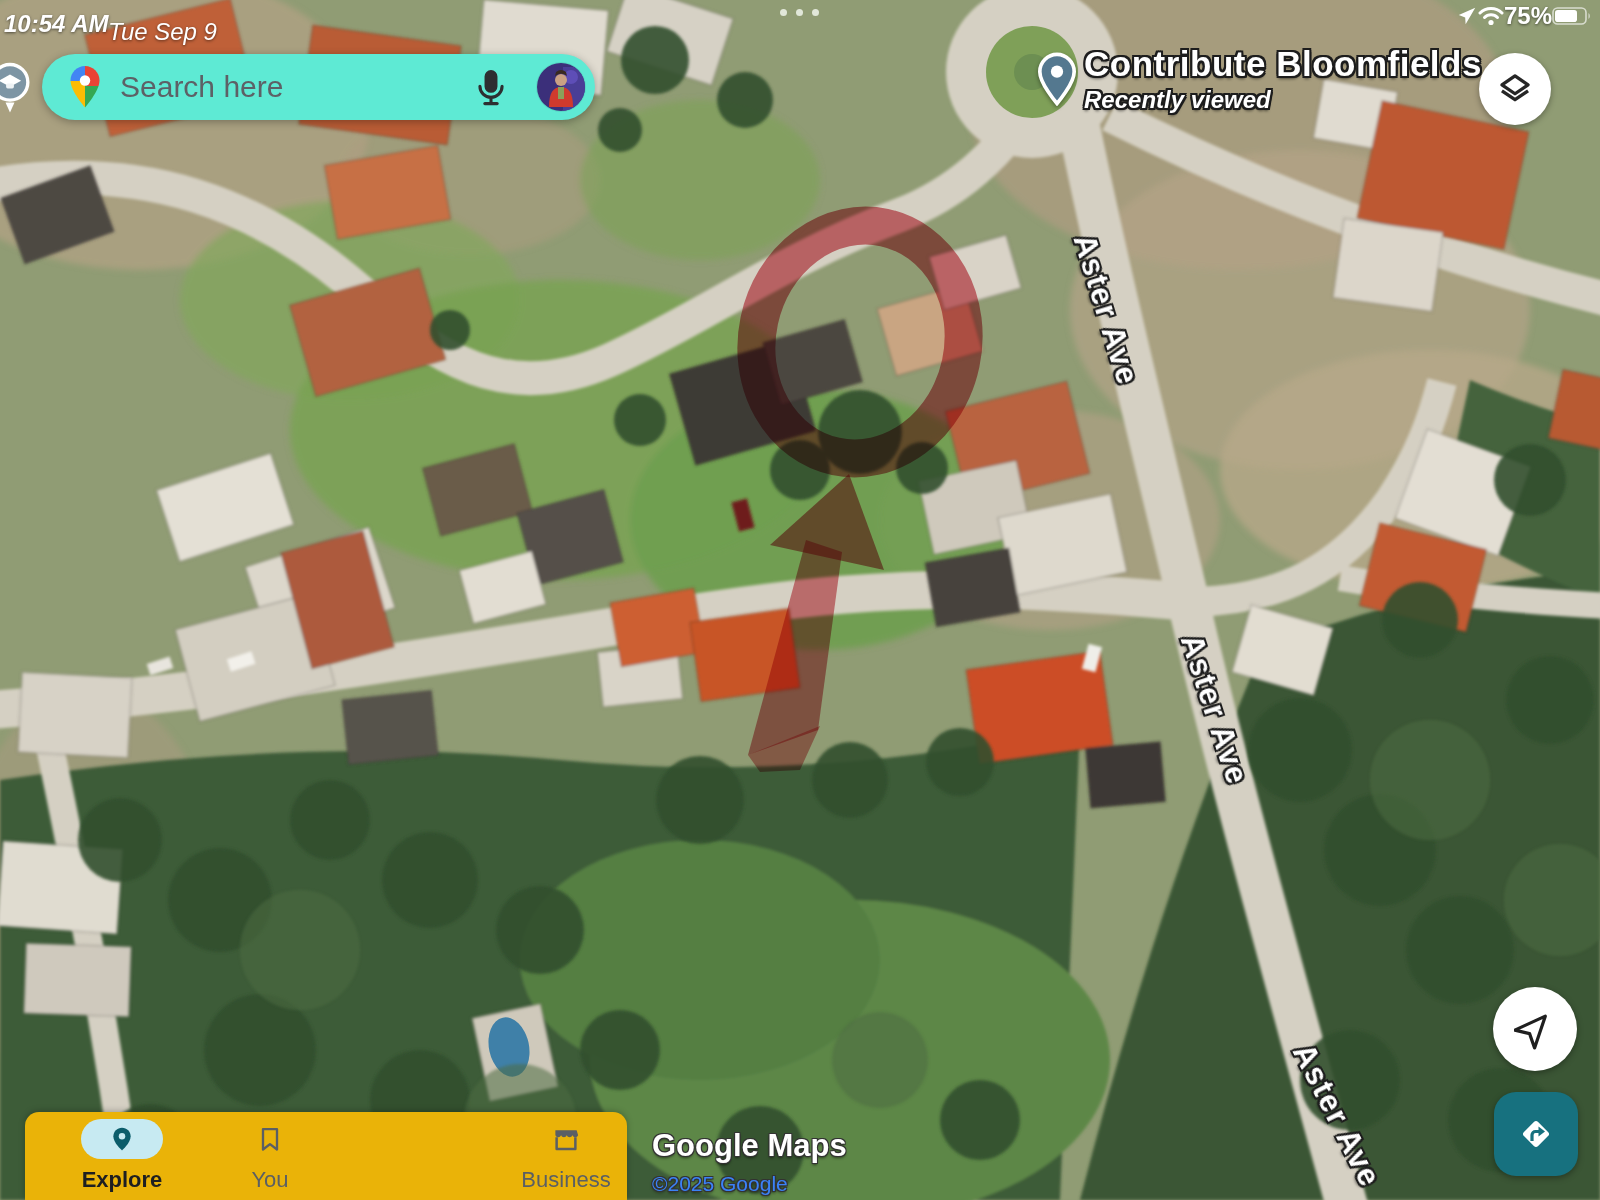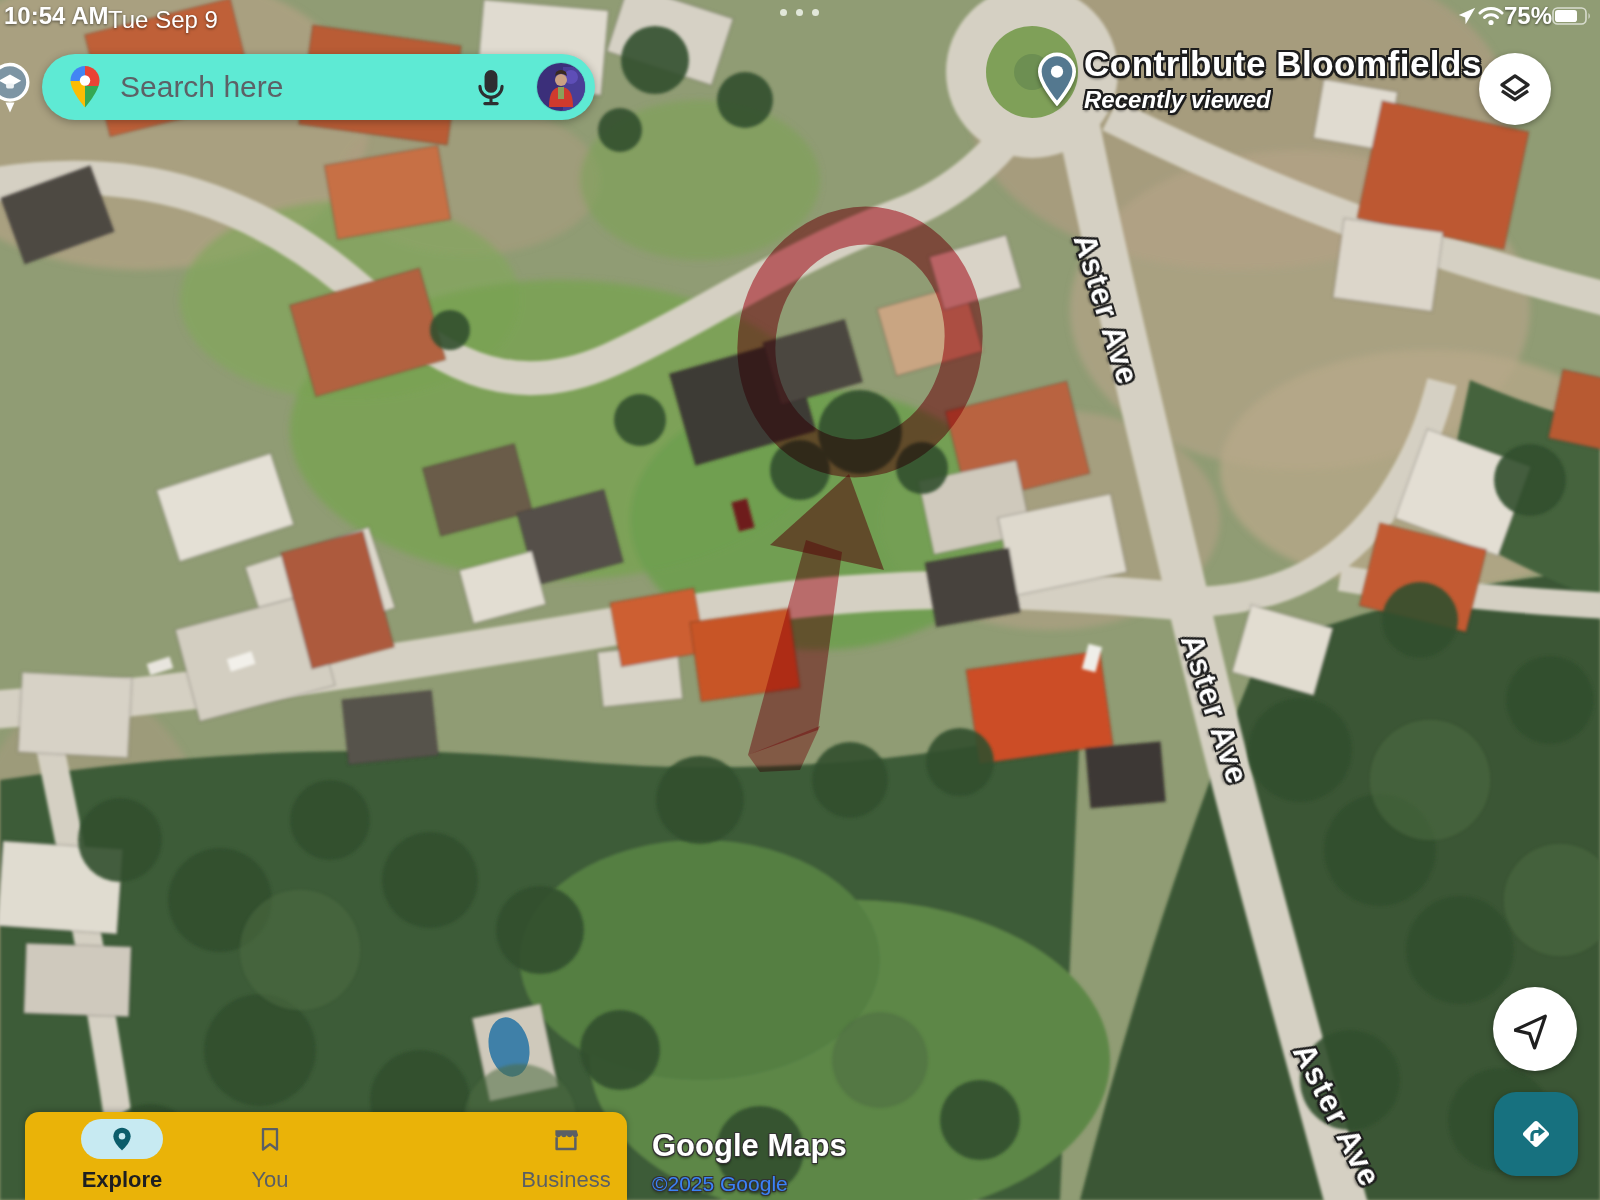--- a/index.html
+++ b/index.html
@@ -34,22 +34,22 @@
 
   .watermark-brand { left:652px; top:1128px; font-size:31px; font-weight:700;
     color:#fff; text-shadow:-1px -1px 0 #333,1px -1px 0 #333,-1px 1px 0 #333,1px 1px 0 #333,0 2px 3px rgba(0,0,0,.6); }
   .watermark-copy  { left:652px; top:1172px; font-size:21px; font-weight:500;
     color:#3b82f6; text-shadow:-1px -1px 0 #333,1px -1px 0 #333,-1px 1px 0 #333,1px 1px 0 #333,0 2px 3px rgba(0,0,0,.6);text-align:center; }
 
   
   .statusbar { position:absolute; left:0; top:0; width:1600px; height:32px;
     color:#fff; font-size:24px; font-weight:600;
     text-shadow:0 1px 3px rgba(0,0,0,.55); }
-  .sb-time { position:absolute; left:4px; top:2px; }
-  .sb-date { position:absolute; left:108px; top:6px; font-weight:400; }
+  .sb-time { position:absolute; left:4px; top:10px;font-style:italic; }
+  .sb-date { position:absolute; left:108px; top:18px; font-weight:400;font-style:italic; }
   .sb-right { position:absolute; right:8px; top:2px; display:flex; align-items:center; gap:0; }
   .sb-dots { position:absolute; left:780px; top:9px; display:flex; gap:9px; }
   .sb-dots i { width:7px; height:7px; border-radius:50%; background:rgba(240,244,235,.85); }
 
   
   .searchbar {
     position:absolute; left:42px; top:54px; width:553px; height:66px;
     background:#5eead4; border-radius:33px; box-shadow:0 2px 8px rgba(0,0,0,.3);
     display:flex; align-items:center;
   }

